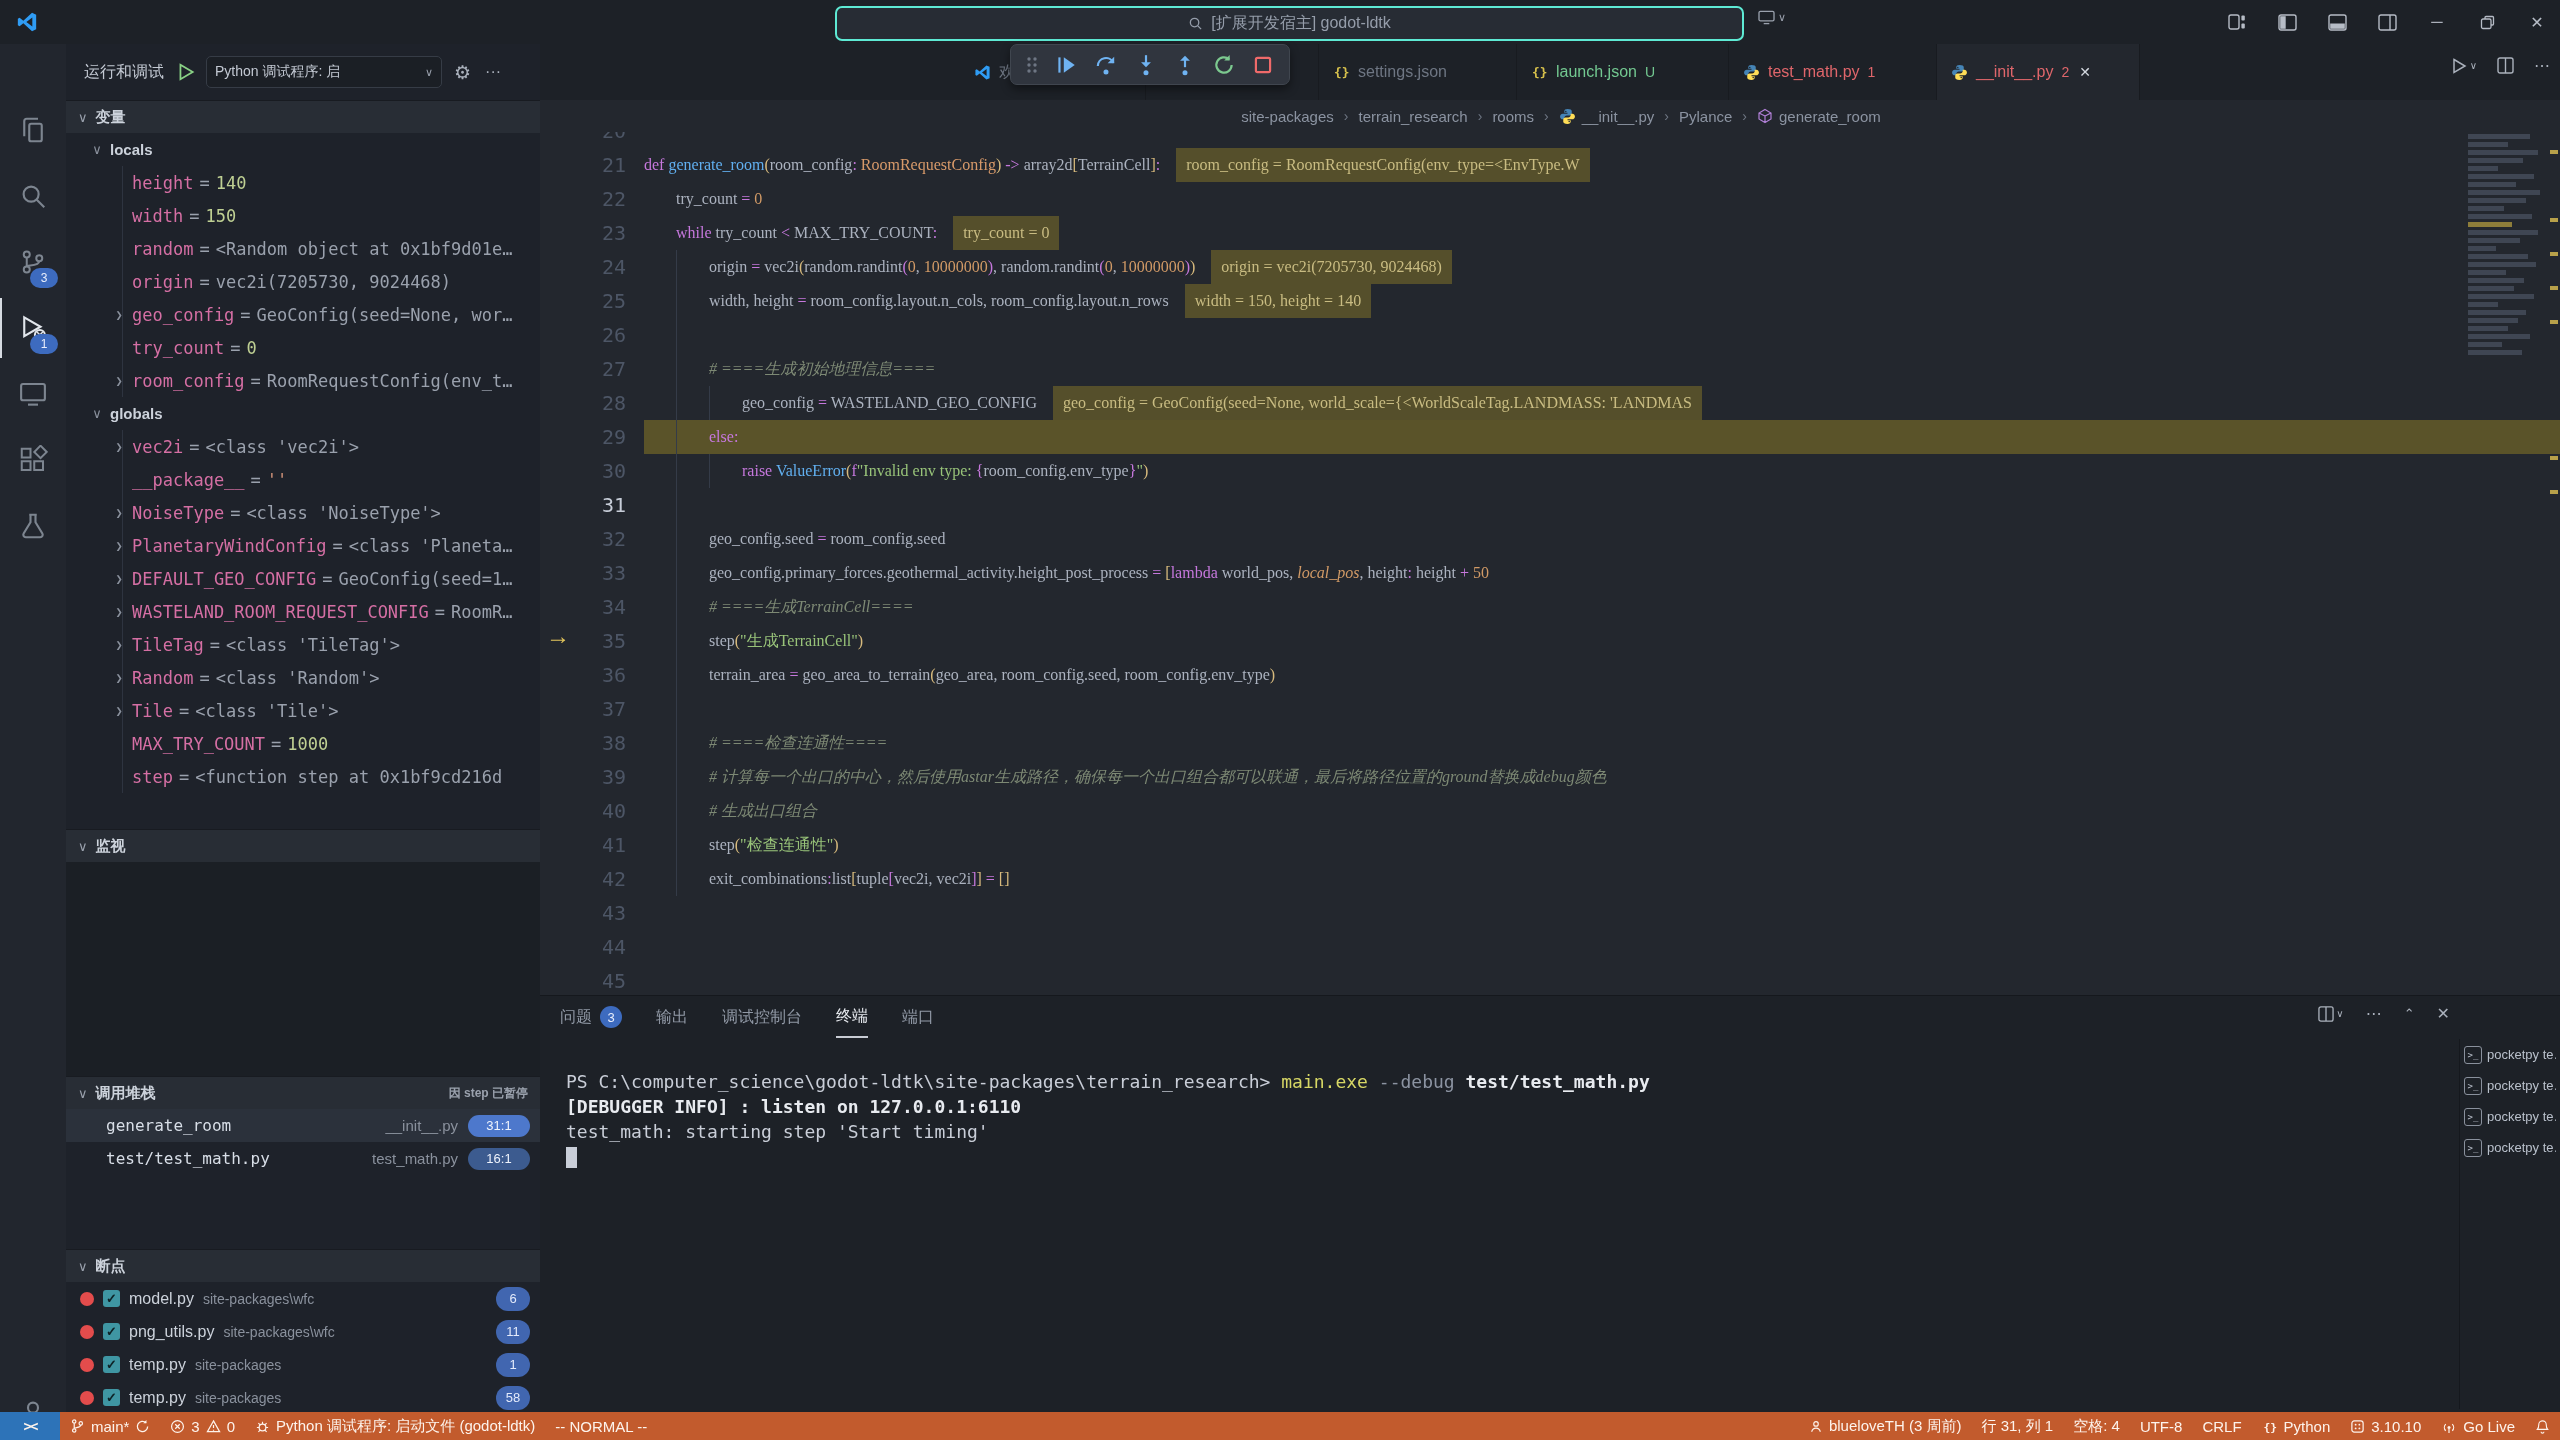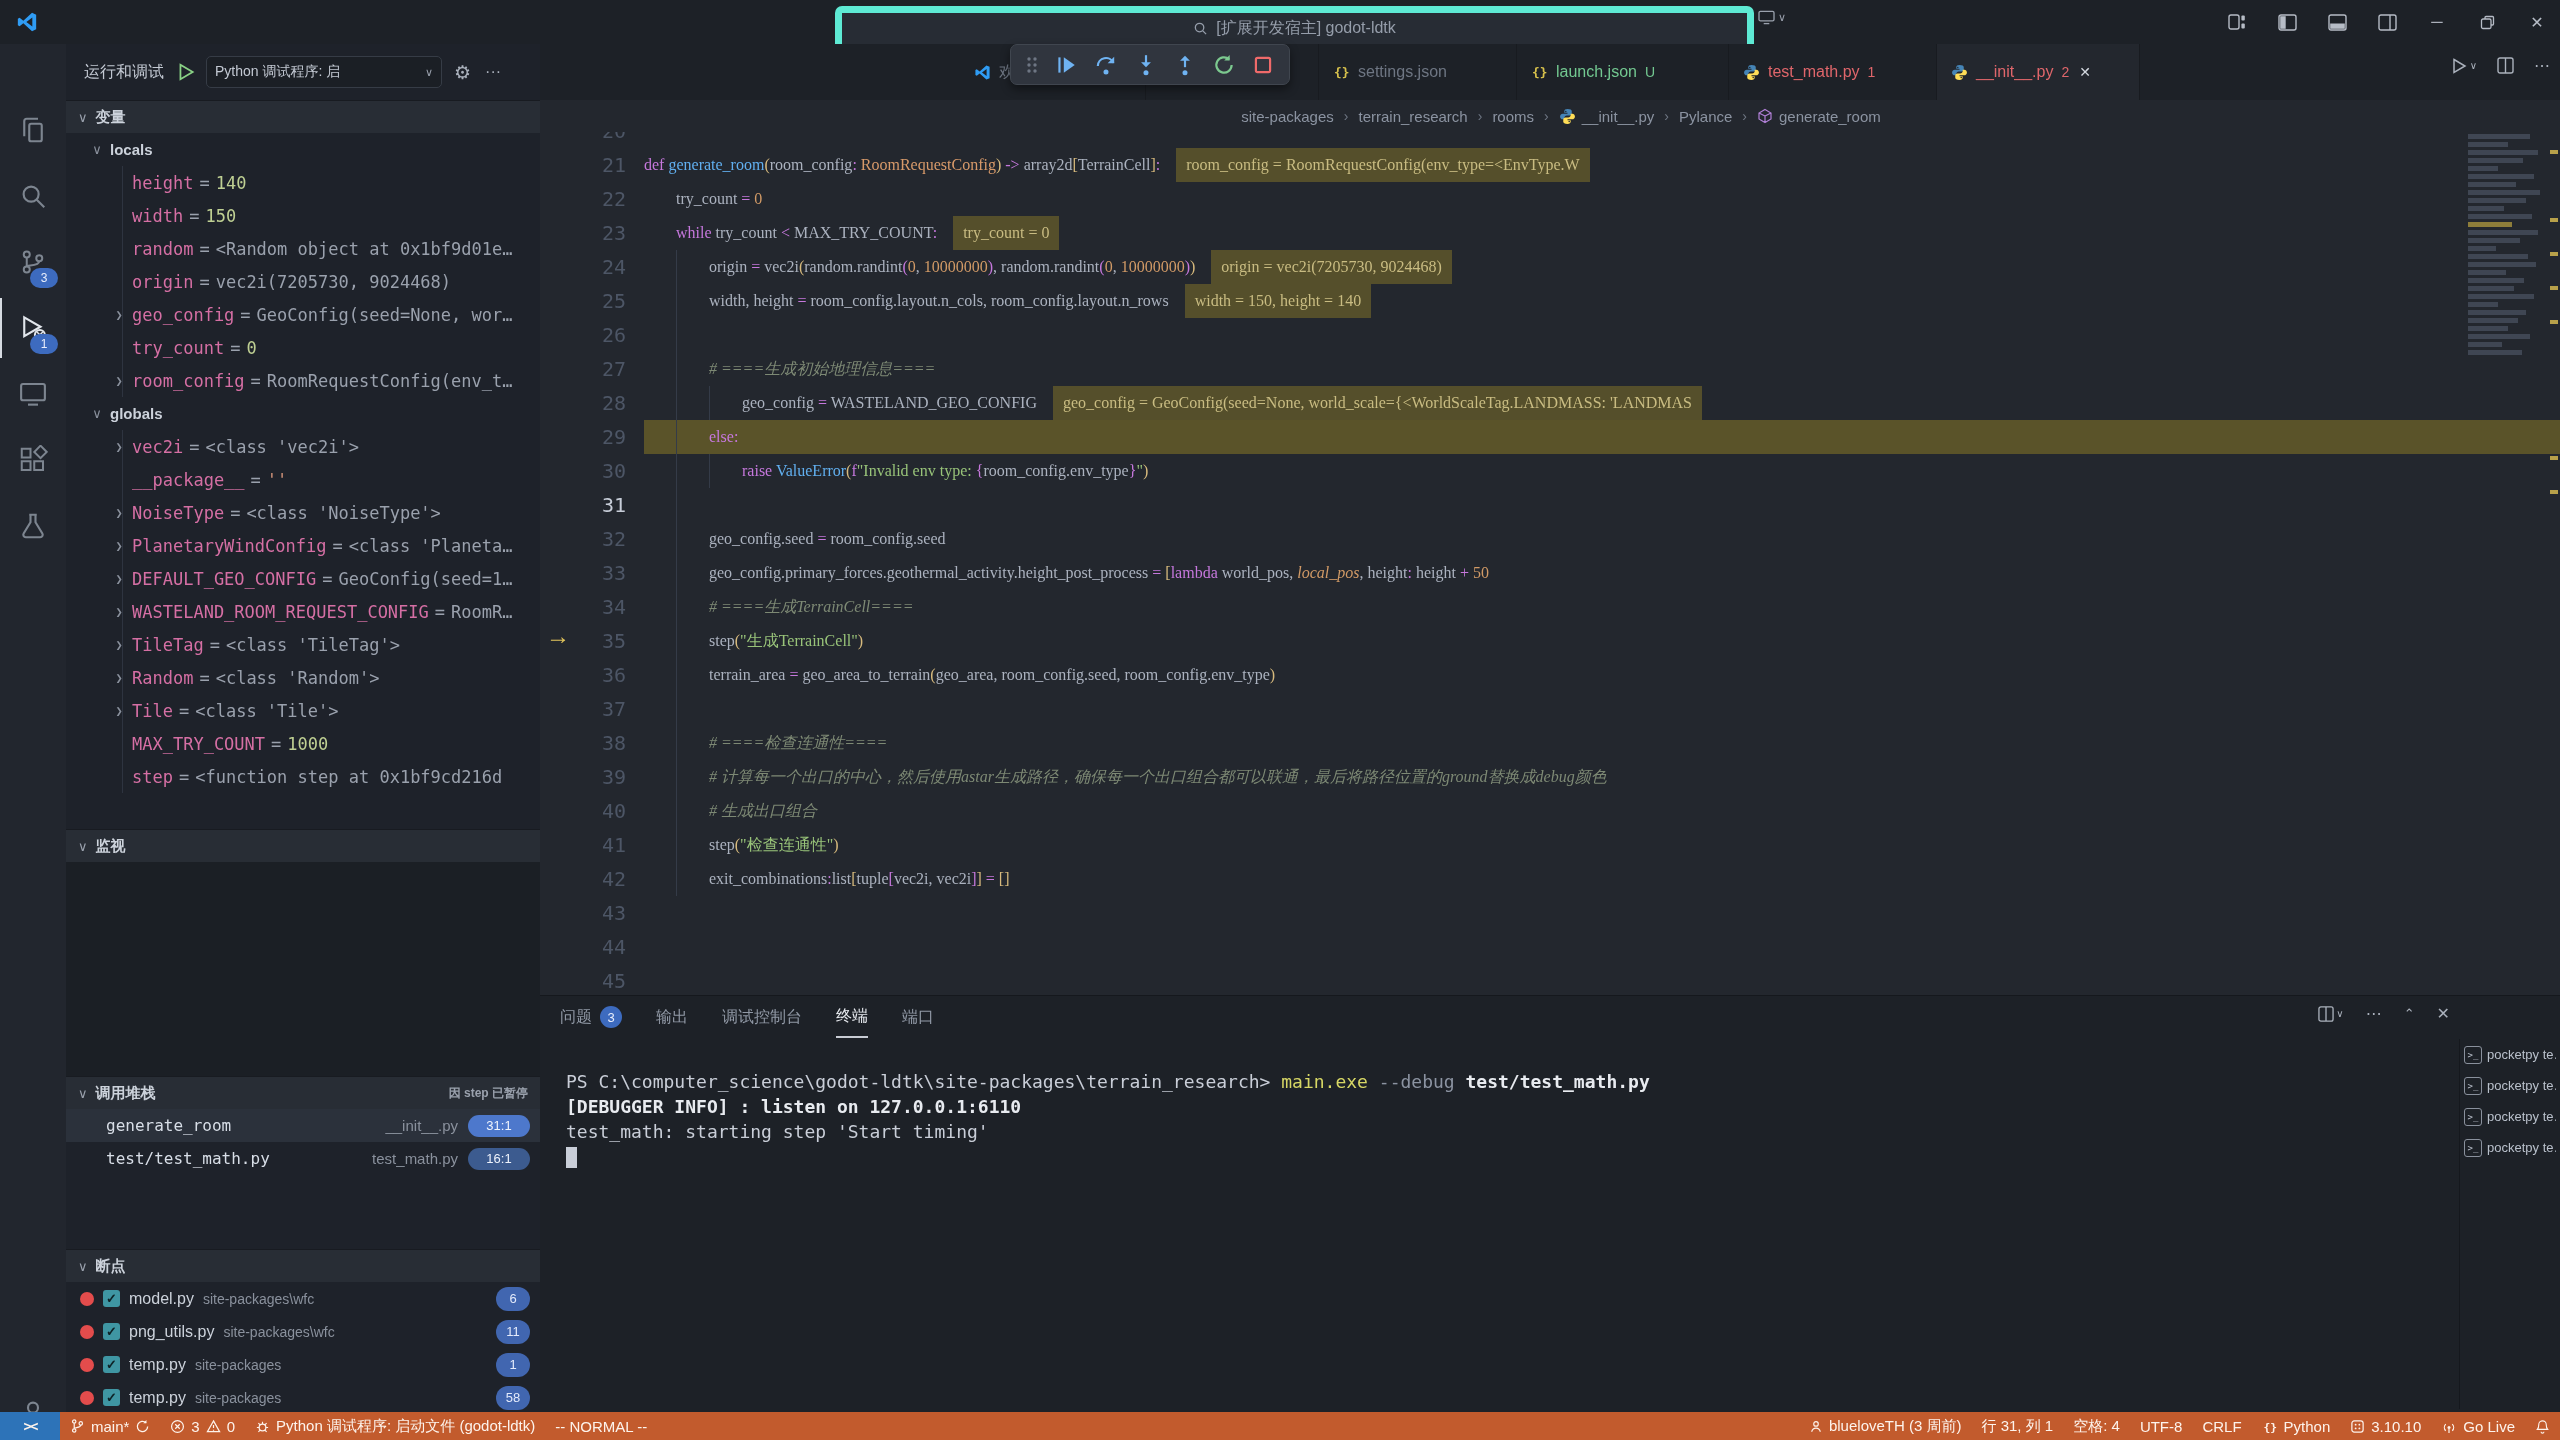--- a/index.html
+++ b/index.html
@@ -6,21 +6,21 @@
   #app{position:relative;width:2560px;height:1440px;background:#1d2127;overflow:hidden;
        font-family:"Liberation Sans",sans-serif;color:#b6bcc6;}
   .abs{position:absolute;justify-content:center;}
   svg{display:block;}
   
   #titlebar{left:0;top:0;width:2560px;height:44px;background:#1d2127;display:flex;align-items:center;}
   #menus{display:flex;align-items:center;gap:4px;margin-left:54px;font-size:17px;color:#b9bfc9;}
   #menus .menu{padding:4px 12px;border-radius:5px;}
   .navarrows{margin-left:56px;display:flex;gap:26px;font-size:20px;color:#8a919d;}
   #cmdcenter{position:absolute;left:835px;top:6px;width:905px;height:31px;background:#272c34;
-    border:7px solid #5eead4;border-radius:7px;display:flex;align-items:center;justify-content:center;
+    border:2px solid #5eead4;border-radius:7px;display:flex;align-items:center;justify-content:center;
     color:#959daa;font-size:16px;gap:8px;}
   #displayicon{position:absolute;left:1758px;top:10px;display:flex;align-items:center;gap:3px;color:#9aa1ad;}
   #winicons{position:absolute;right:0;top:0;height:44px;display:flex;align-items:center;gap:4px;}
   #winicons .wi{width:46px;height:44px;display:flex;align-items:center;justify-content:center;color:#b6bcc6;font-size:16px;}
   
   #dbgbar{left:1010px;top:44px;width:266px;height:39px;background:#30353e;border:1px solid #40464f;
     border-radius:7px;box-shadow:0 4px 10px rgba(0,0,0,.45);display:flex;align-items:center;
     justify-content:space-around;padding:0 6px;z-index:50;}
   
   #activitybar{left:0;top:44px;width:66px;height:1368px;background:#22262e;}

